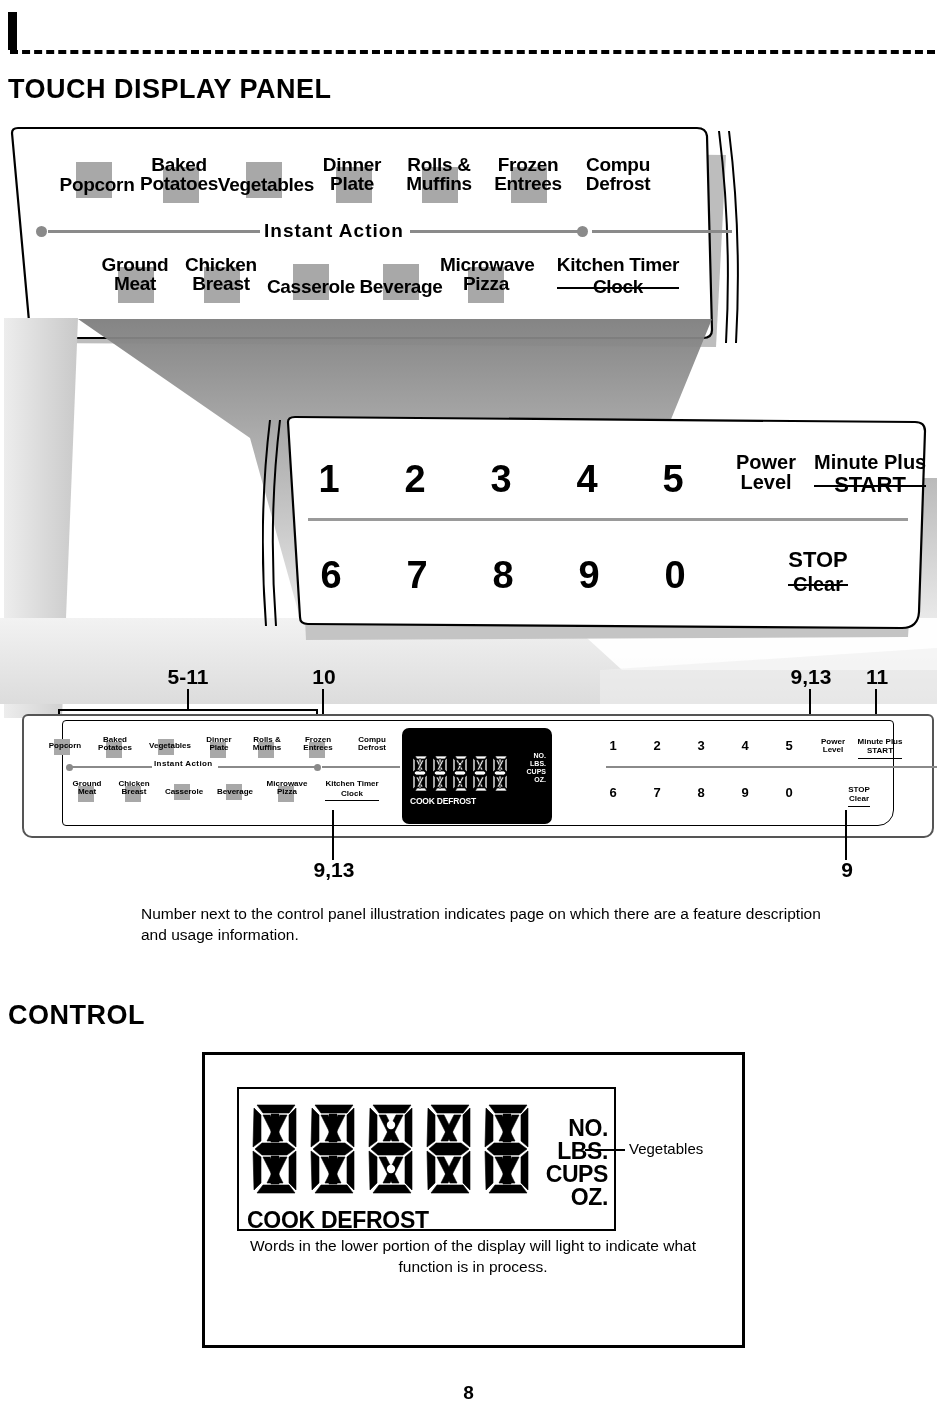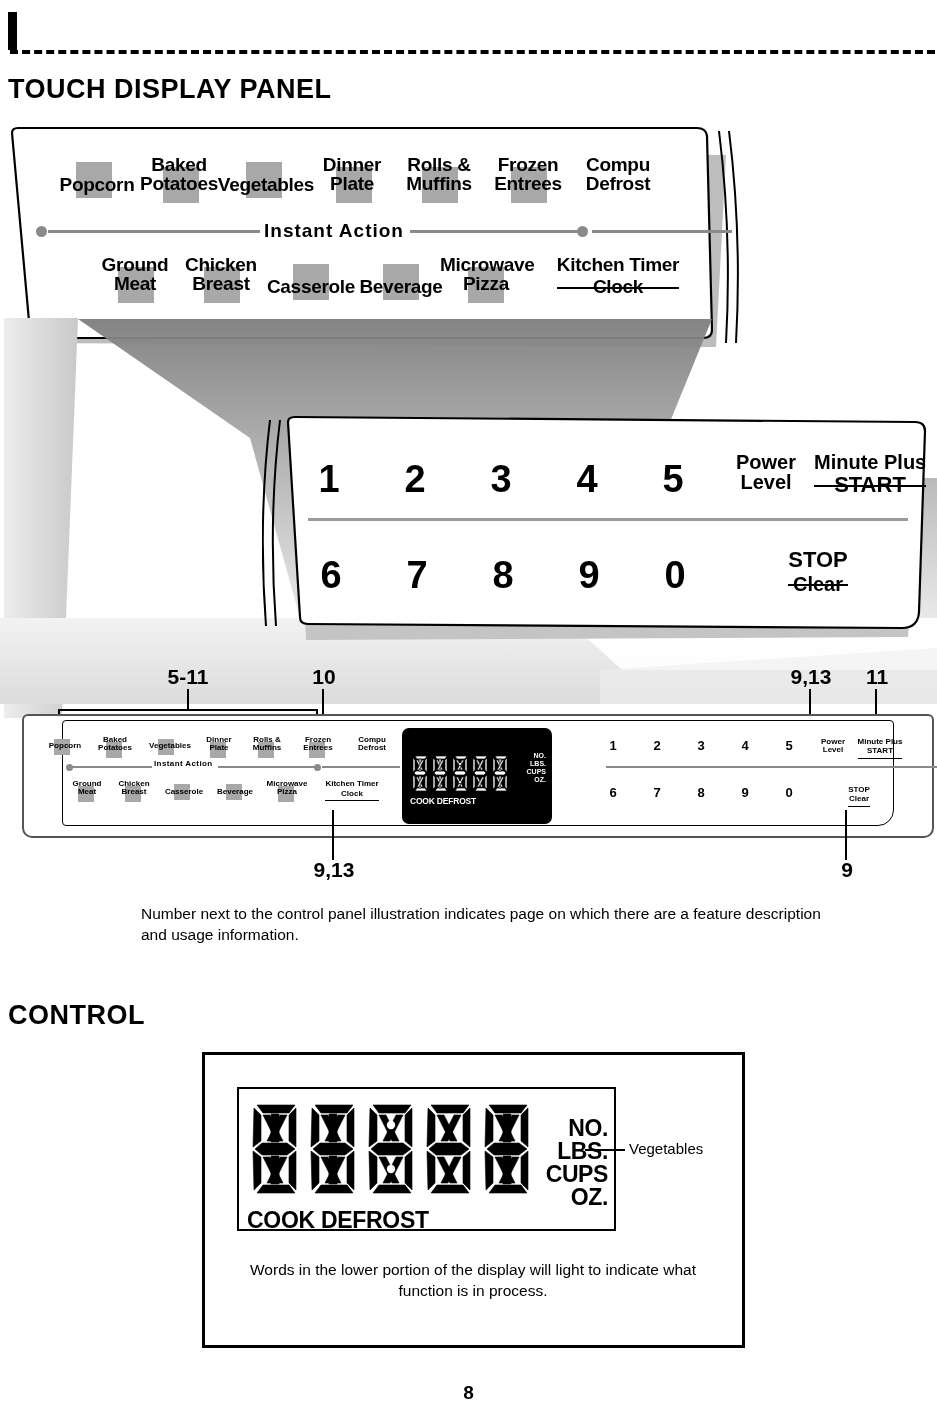--- a/index.html
+++ b/index.html
@@ -111,21 +111,21 @@
   #lcd-cookdefrost{
     position:absolute;left:8px;top:118px;font-size:23px;font-weight:bold;
     letter-spacing:-.3px;
     font-family:"Liberation Sans Narrow","Liberation Sans",sans-serif;
   }
   #indicator-callout{
     position:absolute;left:424px;top:85px;font-size:15px;white-space:nowrap;
   }
   #indicator-leader{position:absolute;left:380px;top:94px;width:40px;height:2px;background:#000;}
   #display-caption{
-    position:absolute;left:18px;top:204px;width:500px;text-align:center;
+    position:absolute;left:18px;top:180px;width:500px;text-align:center;
     font-size:15.5px;line-height:21px;
   }
 
   
   #page-number{
     left:0;top:1382px;width:937px;text-align:center;font-size:19px;font-weight:bold;
   }
 </style>
 </head>
 <body>

